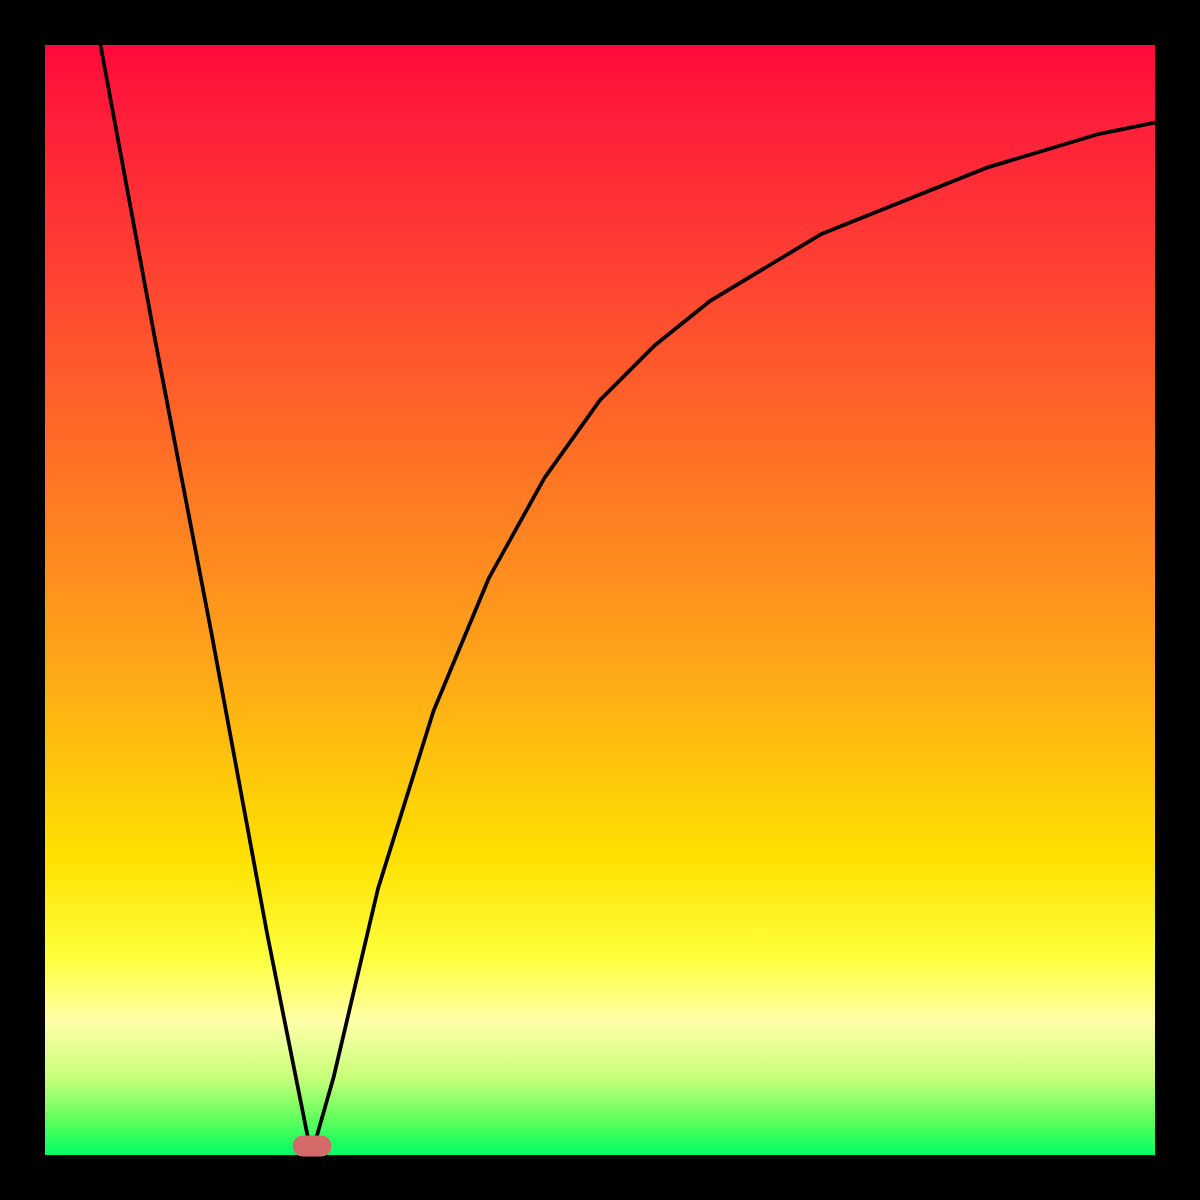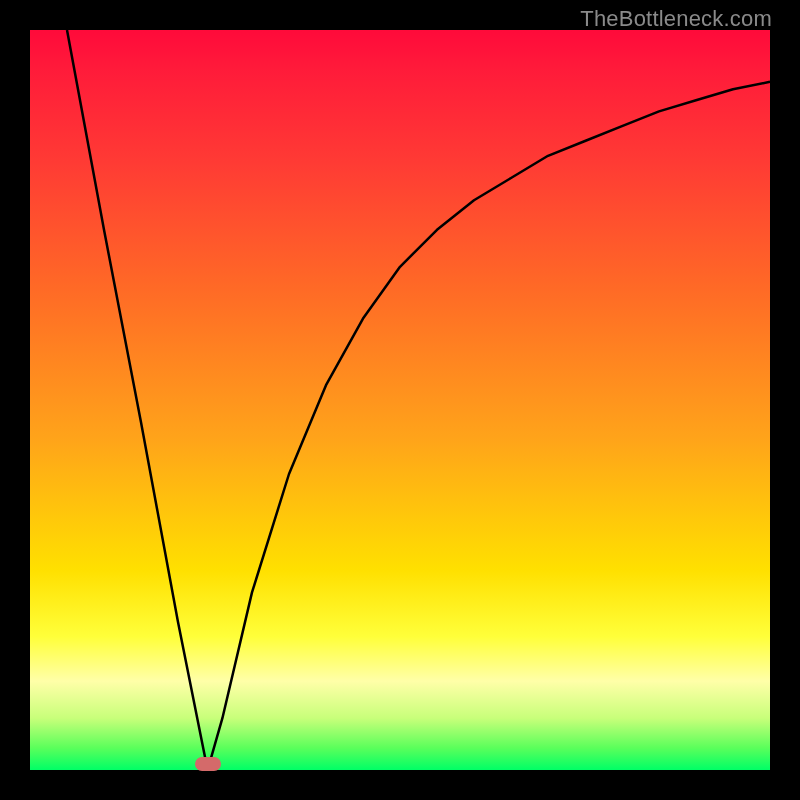--- a/index.html
+++ b/index.html
@@ -63,21 +63,20 @@
     height: 14px;
     border-radius: 8px;
     background: #d46a6a;
     transform: translate(-50%, -50%);
   }
 </style>
 </head>
 <body>
 
 <div class="frame">
-  <div class="watermark">TheBottleneck.com</div>
 
   <div class="plot-area">
     <svg class="curve" viewBox="0 0 740 740" preserveAspectRatio="none">
       <path fill="none" stroke="#000" stroke-width="2.5" stroke-linejoin="round" d="M 37.0 0.0 L 74.0 199.8 L 111.0 392.2 L 148.0 592.0 L 177.6 740.0 L 192.4 688.2 L 222.0 562.4 L 259.0 444.0 L 296.0 355.2 L 333.0 288.6 L 370.0 236.8 L 407.0 199.8 L 444.0 170.2 L 481.0 148.0 L 518.0 125.8 L 555.0 111.0 L 592.0 96.2 L 629.0 81.4 L 666.0 70.3 L 703.0 59.2 L 740.0 51.8 "></path>
     </svg>
     <div class="marker" style="left: 177.6px; top: 734.08px;"></div>
   </div>
 </div>
 
 </body></html>

